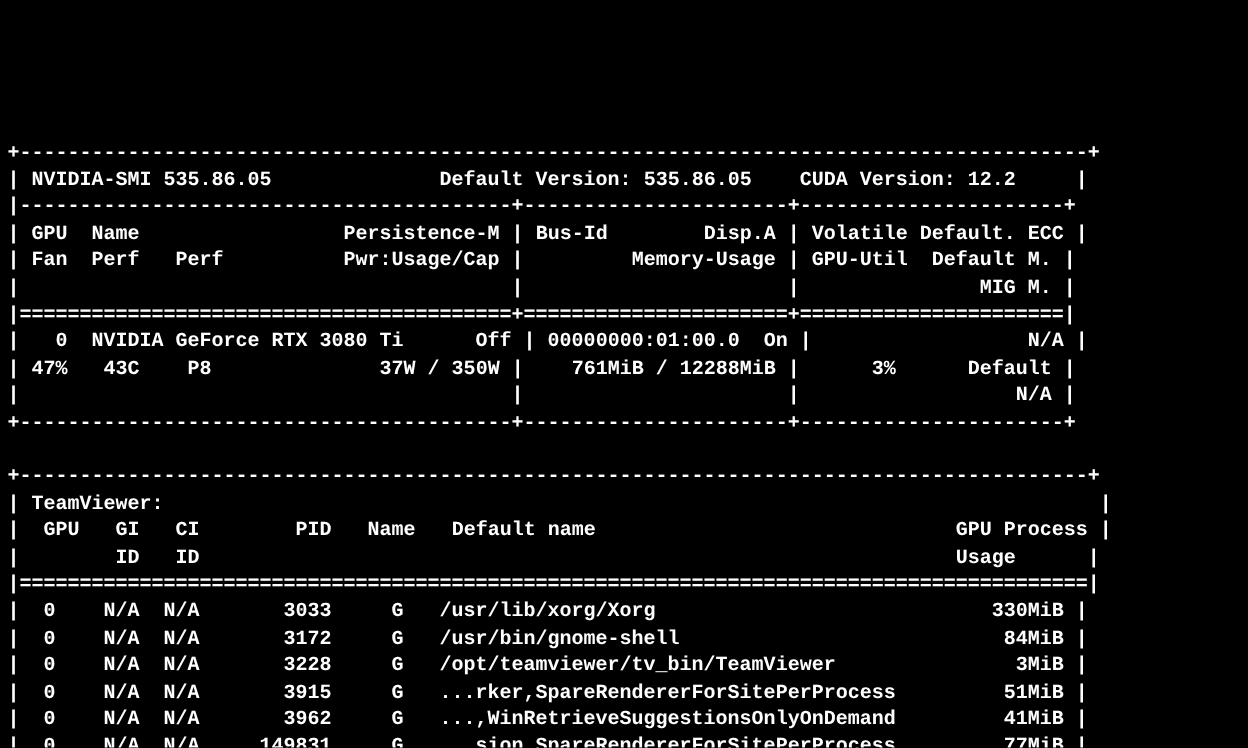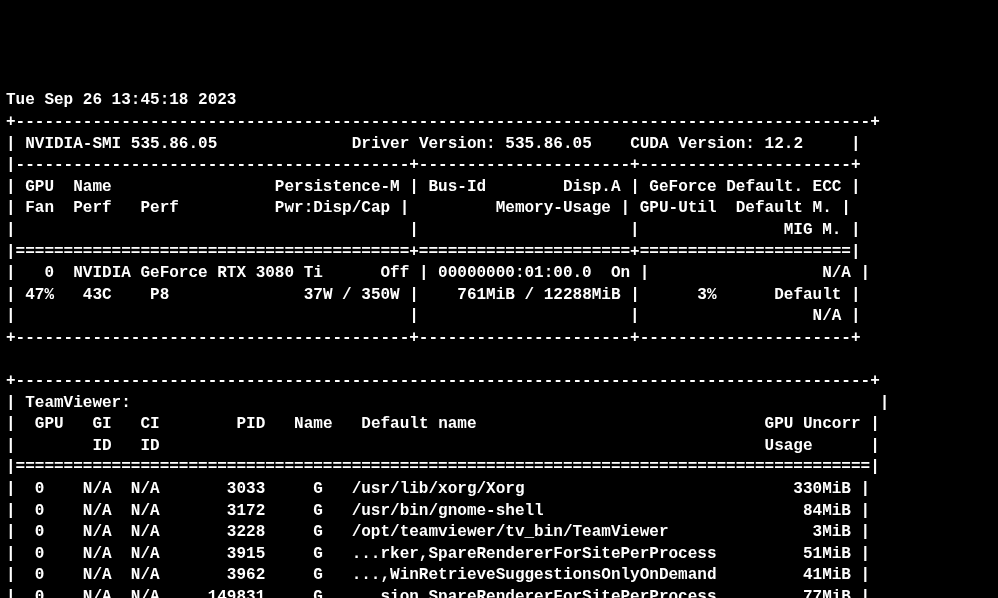--- a/index.html
+++ b/index.html
@@ -17,36 +17,36 @@
     }
     .terminal {
       font-weight: bold;
     }
   </style>
 </head>
 <body>
 
 
 
-<div class="terminal"><span>Tue Sep 26 13:45:18 2023</span>
+<div class="terminal">
 +-----------------------------------------------------------------------------------------+
-| <span>NVIDIA-SMI</span> <span>535.86.05</span>              <span>Driver Version:</span> <span>535.86.05</span>    <span>CUDA Version:</span> <span>12.2</span>     |
+| <span>NVIDIA-SMI</span> <span>535.86.05</span>              <span>Default Version:</span> <span>535.86.05</span>    <span>CUDA Version:</span> <span>12.2</span>     |
 |-----------------------------------------+----------------------+----------------------+
-| <span>GPU</span>  <span>Name</span>                 <span>Persistence-M</span> | <span>Bus-Id</span>        <span>Disp.A</span> | <span>GeForce</span> <span>Default.</span> <span>ECC</span> |
-| <span>Fan</span>  <span>Perf</span>   <span>Perf</span>          <span>Pwr:Disp/Cap</span> |         <span>Memory-Usage</span> | <span>GPU-Util</span>  <span>Default M.</span> |
+| <span>GPU</span>  <span>Name</span>                 <span>Persistence-M</span> | <span>Bus-Id</span>        <span>Disp.A</span> | <span>Volatile</span> <span>Default.</span> <span>ECC</span> |
+| <span>Fan</span>  <span>Perf</span>   <span>Perf</span>          <span>Pwr:Usage/Cap</span> |         <span>Memory-Usage</span> | <span>GPU-Util</span>  <span>Default M.</span> |
 |                                         |                      |               <span>MIG M.</span> |
 |=========================================+======================+======================|
 |   <span>0</span>  <span>NVIDIA GeForce RTX 3080 Ti</span>      <span>Off</span> | <span>00000000:01:00.0</span>  <span>On</span> |                  <span>N/A</span> |
 | <span>47%</span>   <span>43C</span>    <span>P8</span>              <span>37W</span> / <span>350W</span> |    <span>761MiB</span> / <span>12288MiB</span> |      <span>3%</span>      <span>Default</span> |
 |                                         |                      |                  <span>N/A</span> |
 +-----------------------------------------+----------------------+----------------------+
                                                                                          
 +-----------------------------------------------------------------------------------------+
 | <span>TeamViewer:</span>                                                                              |
-|  <span>GPU</span>   <span>GI</span>   <span>CI</span>        <span>PID</span>   <span>Name</span>   <span>Default name</span>                              <span>GPU Uncorr</span> |
+|  <span>GPU</span>   <span>GI</span>   <span>CI</span>        <span>PID</span>   <span>Name</span>   <span>Default name</span>                              <span>GPU Process</span> |
 |        <span>ID</span>   <span>ID</span>                                                               <span>Usage</span>      |
 |=========================================================================================|
 <span id="proc-rows">|  0    N/A  N/A       3033     G   /usr/lib/xorg/Xorg                            330MiB |
 |  0    N/A  N/A       3172     G   /usr/bin/gnome-shell                           84MiB |
 |  0    N/A  N/A       3228     G   /opt/teamviewer/tv_bin/TeamViewer               3MiB |
 |  0    N/A  N/A       3915     G   ...rker,SpareRendererForSitePerProcess         51MiB |
 |  0    N/A  N/A       3962     G   ...,WinRetrieveSuggestionsOnlyOnDemand         41MiB |
 |  0    N/A  N/A     149831     G   ...sion,SpareRendererForSitePerProcess         77MiB |
 |  0    N/A  N/A     192253     G   ...,WinRetrieveSuggestionsOnlyOnDemand         33MiB |
 |  0    N/A  N/A     202734     G   ...85560873,7644001487339224335,262144         92MiB |

